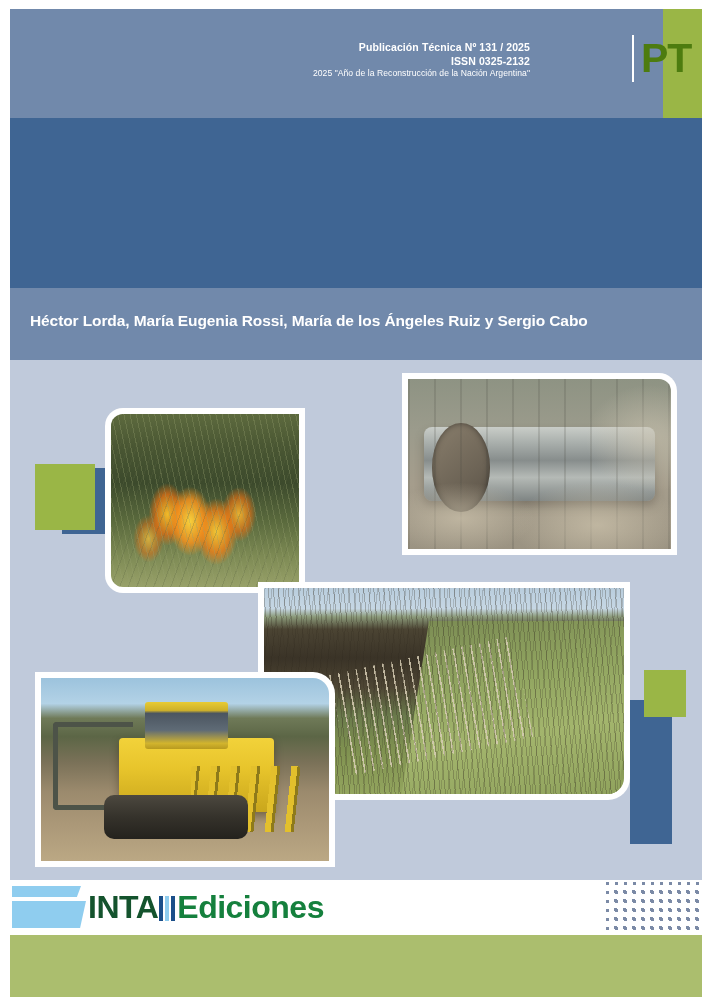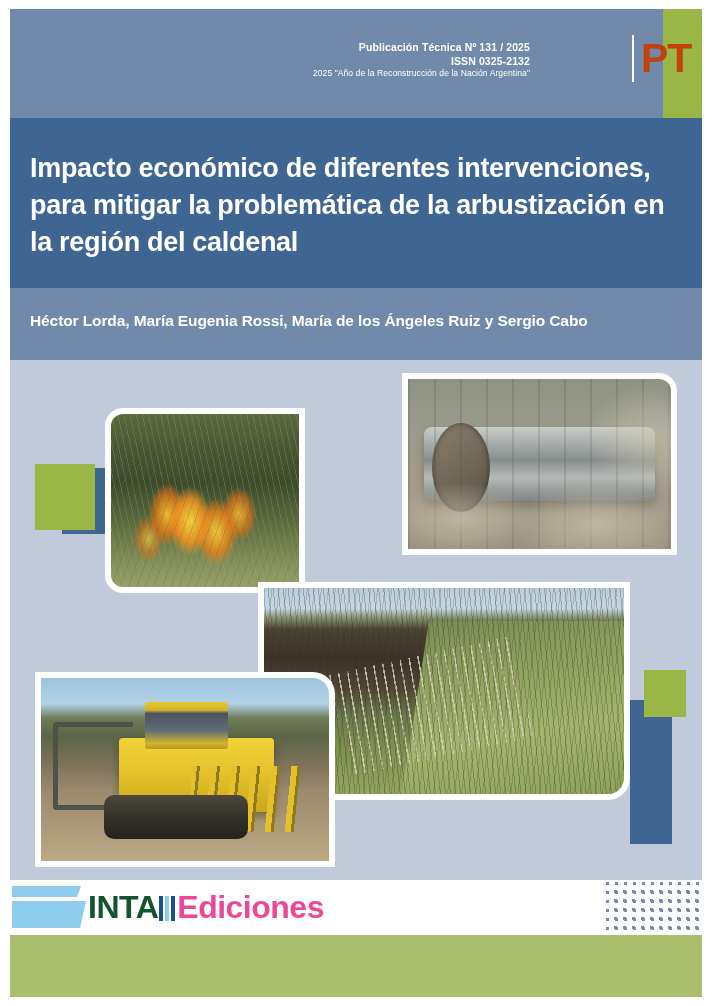--- a/index.html
+++ b/index.html
@@ -28,21 +28,21 @@
   .header-meta .l1 { font-size:10.5px; font-weight:bold; letter-spacing:.1px; white-space:nowrap; }
   .header-meta .l2 { font-size:10.5px; font-weight:bold; letter-spacing:.1px; white-space:nowrap;text-align:right; }
   .header-meta .l3 { font-size:8.6px; font-weight:normal; letter-spacing:.05px; white-space:nowrap; }
 
   .pt-divider {
     position:absolute; left:632px; top:35px; width:2px; height:47px;
     background:#ffffff;
   }
   .pt-logo {
     position:absolute; left:641px; top:34px;
-    font-size:41px; font-weight:bold; color:#c2410c;
+    font-size:41px; font-weight:bold; color:#4d7c0f;
     letter-spacing:-1px; line-height:48px;
   }
 
   
   .title-band {
     position:absolute; left:10px; top:118px; width:692px; height:170px;
     background:#3f6593;
   }
   .title-text {
     position:absolute; left:30px; top:150px; width:660px;
@@ -253,21 +253,21 @@
     position:absolute; left:88px; top:884px;
     font-size:32px; font-weight:bold; line-height:46px;
     letter-spacing:-0.5px; white-space:nowrap;
   }
   .inta-word .inta { color:#14532d; }
   .inta-word .stripes {
     display:inline-block; width:16px; height:25px; vertical-align:-3px;
     margin:0 2px 0 1px;
     background:repeating-linear-gradient(90deg,#1b4f8a 0 4px,#ffffff 4px 6px,#8fcdef 6px 10px,#ffffff 10px 12px,#1b4f8a 12px 16px);
   }
-  .inta-word .ediciones { color:#ec4899;text-align:center; }
+  .inta-word .ediciones { color:#15803d;text-align:center; }
 
   
   .edge-top { position:absolute; left:0; top:0; width:712px; height:9px; background:#ffffff; }
   .edge-left { position:absolute; left:0; top:0; width:10px; height:1006px; background:#ffffff; }
   .edge-right { position:absolute; left:702px; top:0; width:10px; height:1006px; background:#ffffff; }
   .edge-bottom { position:absolute; left:0; top:997px; width:712px; height:9px; background:#ffffff; }
 </style>
 </head>
 <body>
 
@@ -279,21 +279,20 @@
   <div class="header-meta">
     <div class="l1">Publicación Técnica Nº 131 / 2025</div>
     <div class="l2">ISSN 0325-2132</div>
     <div class="l3">2025 "Año de la Reconstrucción de la Nación Argentina"</div>
   </div>
 
   <div class="pt-divider"></div>
   <div class="pt-logo">PT</div>
 
   <div class="title-band"></div>
-  <div class="title-text">Impacto económico de diferentes intervenciones, para mitigar la problemática de la arbustización en la región del caldenal</div>
 
   <div class="authors-band"></div>
   <div class="authors-text">Héctor Lorda, María Eugenia Rossi, María de los Ángeles Ruiz y Sergio Cabo</div>
 
   <div class="body-area">
 
     <div class="deco-left-blue"></div>
     <div class="deco-left-green"></div>
     <div class="deco-right-blue"></div>
     <div class="deco-right-green"></div>

